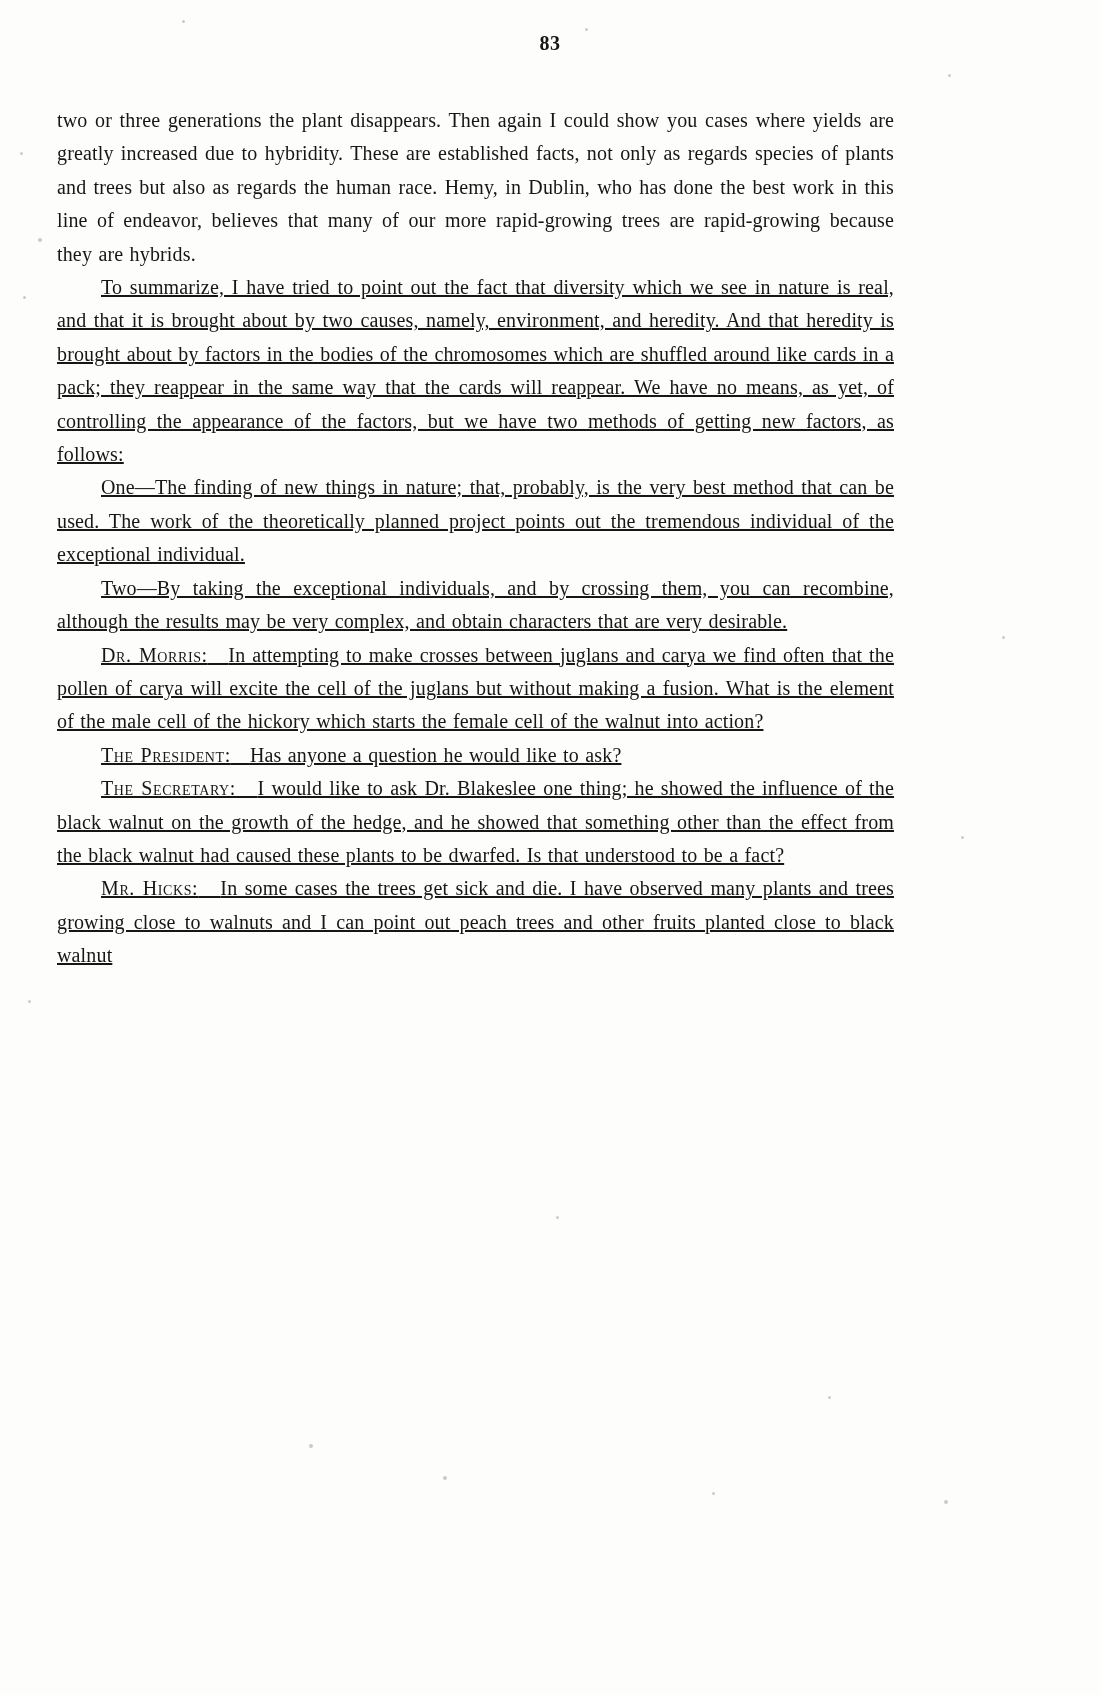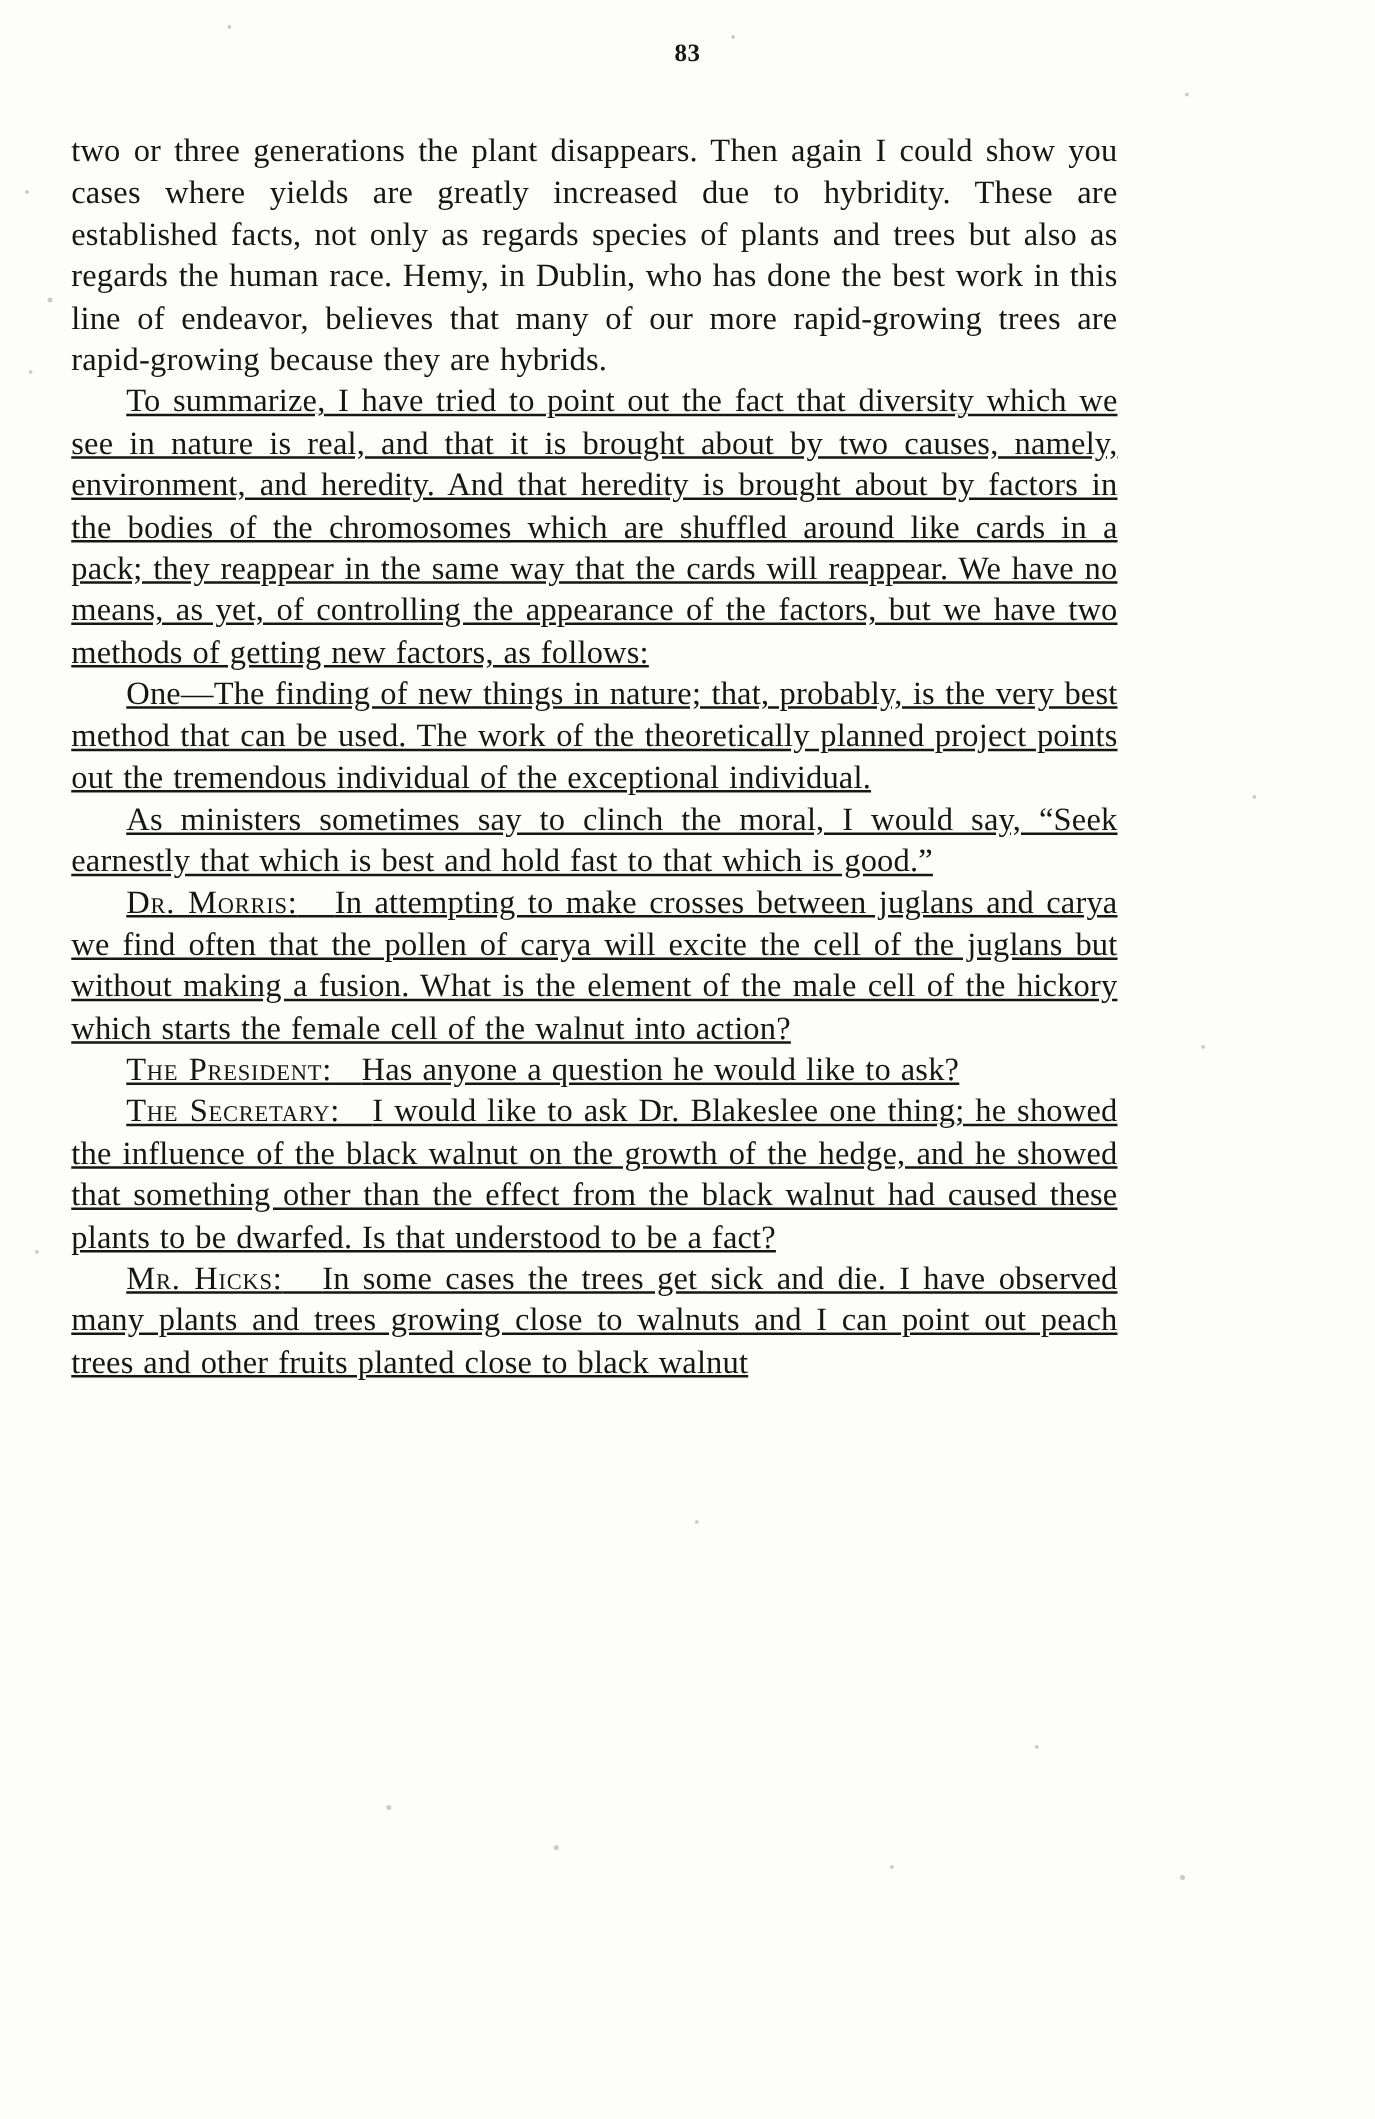--- a/index.html
+++ b/index.html
@@ -34,21 +34,21 @@
     font-family: "Liberation Serif", serif;
   }
   .body-text {
     position: absolute;
     top: 104px;
     left: 57px;
     width: 837px;
   }
   p.para {
     margin: 0 0 0 0;
-    font-size: 26px;
+    font-size: 20px;
     line-height: 33.4px;
     text-align: justify;
     text-indent: 0;
     letter-spacing: 0.15px;
     word-spacing: 1.2px;
     font-family: "Liberation Serif", serif;
   }
   p.indent {
     text-indent: 44px;
     text-decoration: underline;
@@ -70,21 +70,21 @@
 
 <div class="page">
 
   <div class="page-number">83</div>
 
   <div class="body-text">
 
     <p class="para">two or three generations the plant disappears.   Then again I could show you cases where yields are greatly increased due to hybridity. These are established facts, not only as regards species of plants and trees but also as regards the human race.   Hemy, in Dublin, who has done the best work in this line of endeavor, believes that many of our more rapid-growing trees are rapid-growing because they are hybrids.</p>
     <p class="para indent">To summarize, I have tried to point out the fact that diversity which we see in nature is real, and that it is brought about by two causes, namely, environment, and heredity.   And that heredity is brought about by factors in the bodies of the chromosomes which are shuffled around like cards in a pack; they reappear in the same way that the cards will reappear.   We have no means, as yet, of controlling the appearance of the factors, but we have two methods of getting new factors, as follows:</p>
     <p class="para indent">One—The finding of new things in nature; that, probably, is the very best method that can be used.   The work of the theoretically planned project points out the tremendous individual of the exceptional individual.</p>
-    <p class="para indent">As ministers sometimes say to clinch the moral, I would say, “Seek earnestly that which is best and hold fast to that which is good.”</p>
+    <p class="para indent">Two—By taking the exceptional individuals, and by crossing them, you can recombine, although the results may be very complex, and obtain characters that are very desirable.</p>
 
     <p class="para indent">
       <span class="smallcaps">Dr. Morris:</span>
       &nbsp;&nbsp;<span>In attempting to make crosses between juglans and carya we find often that the pollen of carya will excite the cell of the juglans but without making a fusion.   What is the element of the male cell of the hickory which starts the female cell of the walnut into action?</span>
     </p>
 
     <p class="para indent">
       <span class="smallcaps">The President:</span>
       &nbsp;&nbsp;<span>Has anyone a question he would like to ask?</span>
     </p>

